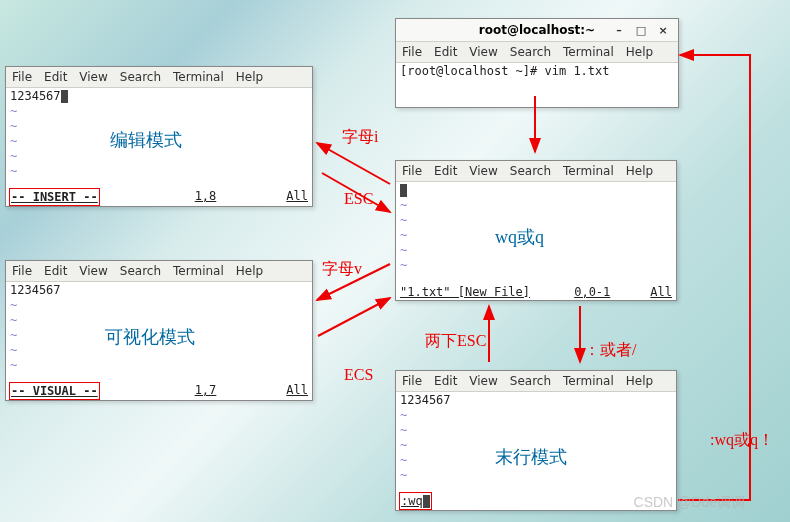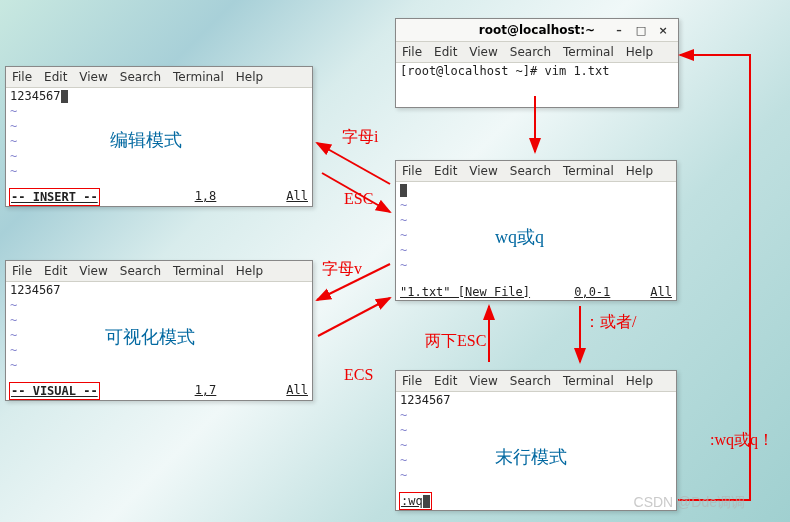--- a/index.html
+++ b/index.html
@@ -261,21 +261,21 @@
     </div>
   </div>
 </div>
 <div class="modelabel" style="left:495px; top:445px;">末行模式</div>
 
 <div class="arrow-label" style="left:342px; top:127px;">字母i</div>
 <div class="arrow-label" style="left:344px; top:190px;">ESC</div>
 <div class="arrow-label" style="left:310px; top:259px;margin-left:12px;">字母v</div>
 <div class="arrow-label" style="left:344px; top:330px;margin-top:36px;">ECS</div>
 <div class="arrow-label" style="left:425px; top:331px;">两下ESC</div>
-<div class="arrow-label" style="left:584px; top:312px;text-align:center;">：或者/</div>
+<div class="arrow-label" style="left:584px; top:340px;text-align:center;">：或者/</div>
 <div class="arrow-label" style="left:710px; top:430px;">:wq或q！</div>
 
 <svg class="overlay">
   <defs>
     <marker id="ah" markerWidth="10" markerHeight="10" refX="7" refY="3" orient="auto">
       <path d="M0,0 L8,3 L0,6 Z" fill="#e00"></path>
     </marker>
   </defs>
 
   <line x1="535" y1="96" x2="535" y2="152" stroke="#e00" stroke-width="2" marker-end="url(#ah)"></line>

